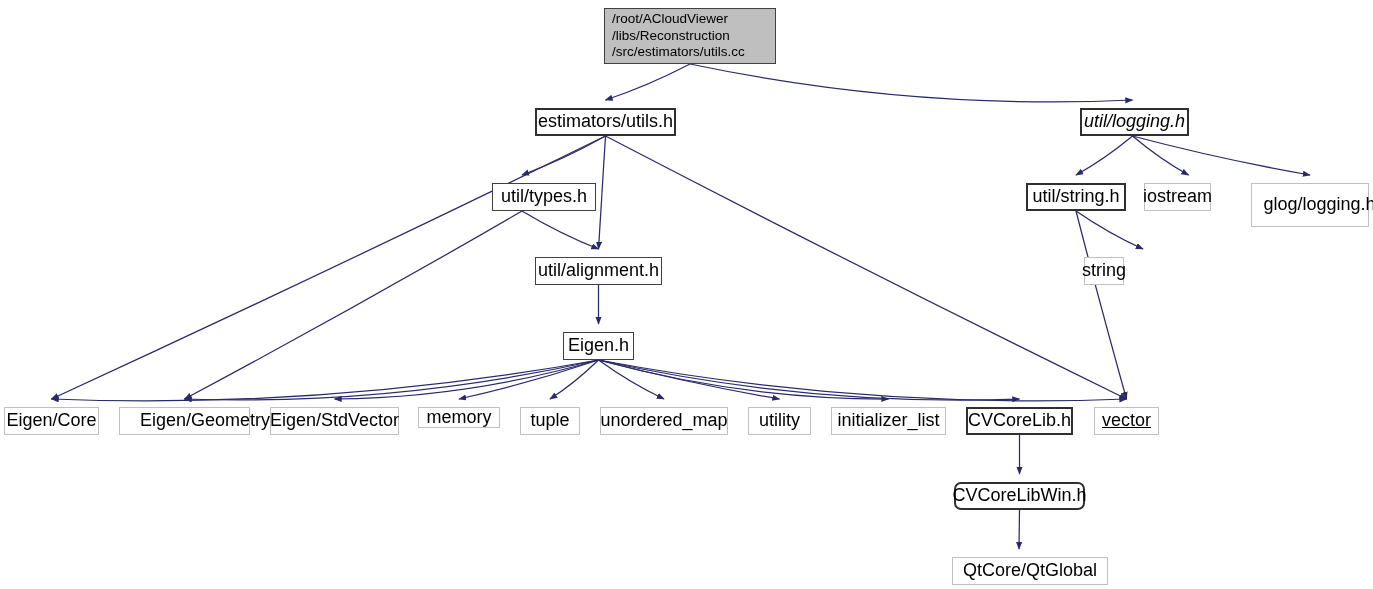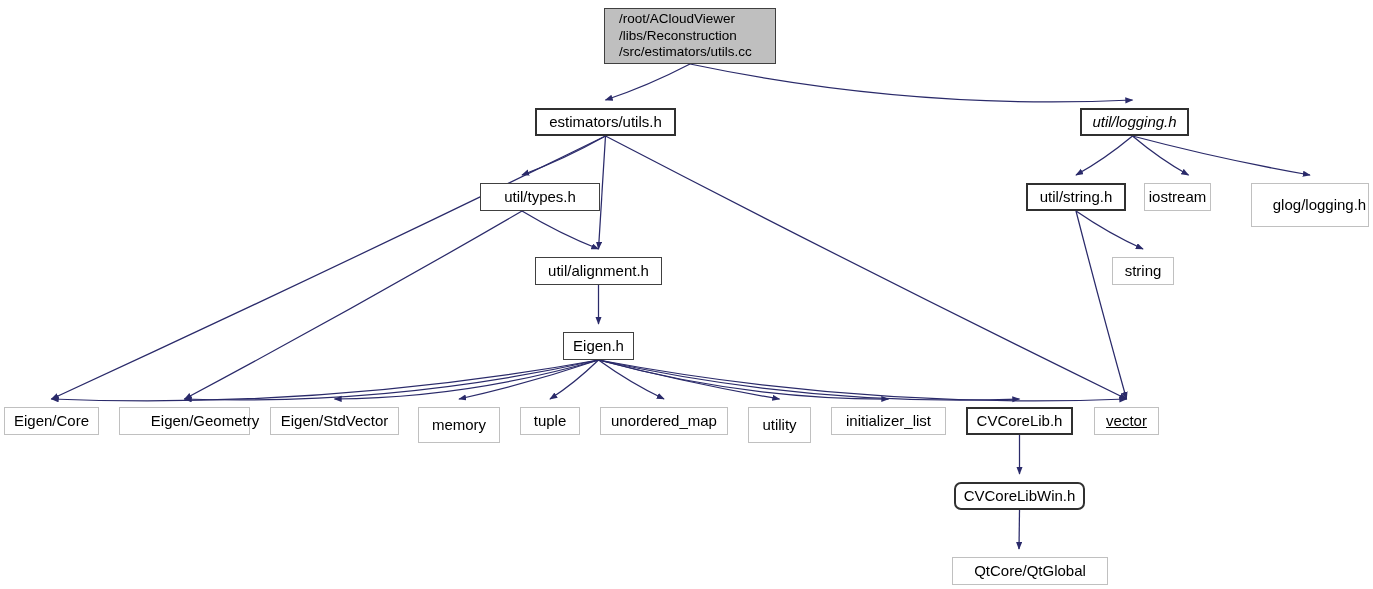--- a/index.html
+++ b/index.html
@@ -12,36 +12,36 @@
     overflow:hidden;
   }
   #edges{position:absolute;left:0;top:0;width:1373px;height:589px;}
   .node{
     position:absolute;
     box-sizing:border-box;
     display:flex;
     align-items:center;
     justify-content:center;
     text-align:center;
-    font-size:15px;
+    font-size:18px;
     color:#000000;
     line-height:1.22;
     white-space:pre-line;
     background:#ffffff;
     border:1px solid #c0c0c0;
     z-index:2;
   }
   .node.project{border:1.6px solid #404040;}
   .node.strong{border:2.2px solid #303030;}
   .node.root{
     background:#bfbfbf;
     border:1.6px solid #404040;
     text-align:left;
     justify-content:flex-start;
-    padding-left:14px;
+    padding-left:7px;
     font-size:13.5px;
   }
 </style>
 </head>
 <body>
 
 <div id="canvas">
   <svg id="edges" xmlns="http://www.w3.org/2000/svg">
     <defs>
       <marker id="ah" markerWidth="9" markerHeight="9" refX="7.2" refY="3.1" orient="auto" markerUnits="userSpaceOnUse">
@@ -76,33 +76,33 @@
         <path d="M1019.5,435 Q1019.5,458.5 1019.5,474" fill="none" stroke="#2a2a6a" stroke-width="1.25" marker-end="url(#ah)"></path>
         <path d="M1019.5,510 Q1019.25,533.5 1019,549" fill="none" stroke="#2a2a6a" stroke-width="1.25" marker-end="url(#ah)"></path>
       </g>
   </svg>
   <div id="node-layer">
       <div class="node root" style="left: 604px; top: 8px; width: 172px; height: 56px;">/root/ACloudViewer
 /libs/Reconstruction
 /src/estimators/utils.cc</div>
       <div class="node strong" style="left: 535px; top: 108px; width: 141px; height: 28px;">estimators/utils.h</div>
       <div class="node strong" style="left: 1080px; top: 108px; width: 109px; height: 28px; font-style: italic;">util/logging.h</div>
-      <div class="node project" style="left: 480px; top: 183px; width: 120px; height: 28px;">util/types.h</div>
+      <div class="node project" style="left: 492px; top: 183px; width: 104px; height: 28px;">util/types.h</div>
       <div class="node strong" style="left: 1026px; top: 183px; width: 100px; height: 28px;">util/string.h</div>
       <div class="node " style="left: 1144px; top: 183px; width: 67px; height: 28px;">iostream</div>
       <div class="node " style="left: 1251px; top: 183px; width: 118px; height: 44px; padding-left: 19px;">glog/logging.h</div>
       <div class="node project" style="left: 535px; top: 257px; width: 127px; height: 28px;">util/alignment.h</div>
-      <div class="node " style="left: 1112px; top: 257px; width: 62px; height: 28px;">string</div>
+      <div class="node " style="left: 1084px; top: 257px; width: 40px; height: 28px;">string</div>
       <div class="node project" style="left: 563px; top: 332px; width: 71px; height: 28px;">Eigen.h</div>
       <div class="node " style="left: 4px; top: 407px; width: 95px; height: 28px;">Eigen/Core</div>
       <div class="node " style="left: 119px; top: 407px; width: 131px; height: 28px; padding-left: 41px;">Eigen/Geometry</div>
       <div class="node " style="left: 270px; top: 407px; width: 129px; height: 28px;">Eigen/StdVector</div>
-      <div class="node " style="left: 418px; top: 407px; width: 82px; height: 36px;">memory</div>
+      <div class="node " style="left: 418px; top: 407px; width: 82px; height: 21px;">memory</div>
       <div class="node " style="left: 520px; top: 407px; width: 60px; height: 28px;">tuple</div>
       <div class="node " style="left: 600px; top: 407px; width: 128px; height: 28px;">unordered_map</div>
-      <div class="node " style="left: 748px; top: 407px; width: 63px; height: 36px;">utility</div>
+      <div class="node " style="left: 748px; top: 407px; width: 63px; height: 28px;">utility</div>
       <div class="node " style="left: 831px; top: 407px; width: 115px; height: 28px;">initializer_list</div>
       <div class="node strong" style="left: 966px; top: 407px; width: 107px; height: 28px;">CVCoreLib.h</div>
       <div class="node " style="left: 1094px; top: 407px; width: 65px; height: 28px; text-decoration: underline;">vector</div>
       <div class="node strong" style="left: 954px; top: 482px; width: 131px; height: 28px; border-radius: 7px;">CVCoreLibWin.h</div>
       <div class="node " style="left: 952px; top: 557px; width: 156px; height: 28px;">QtCore/QtGlobal</div>
     </div>
 </div>
 
 </body></html>

